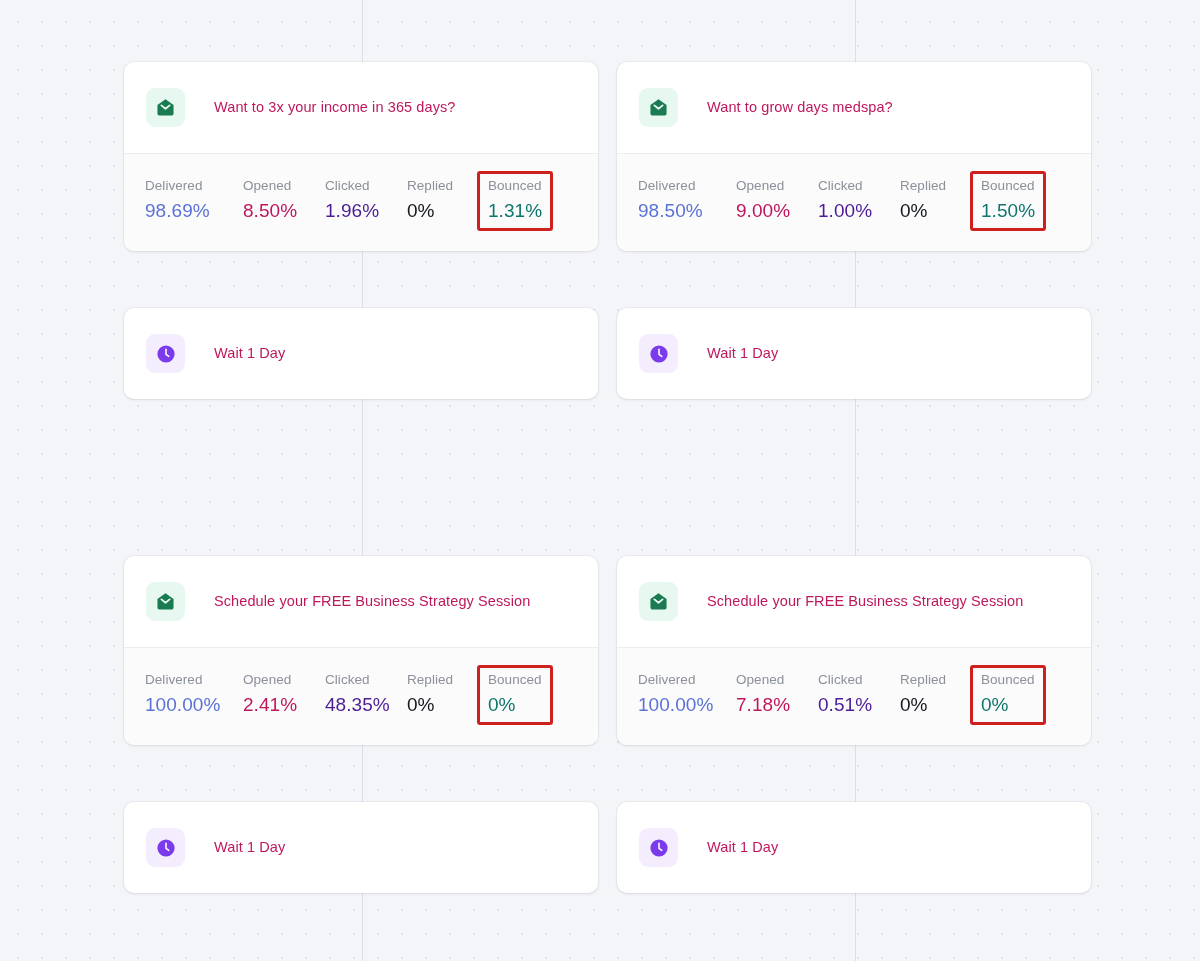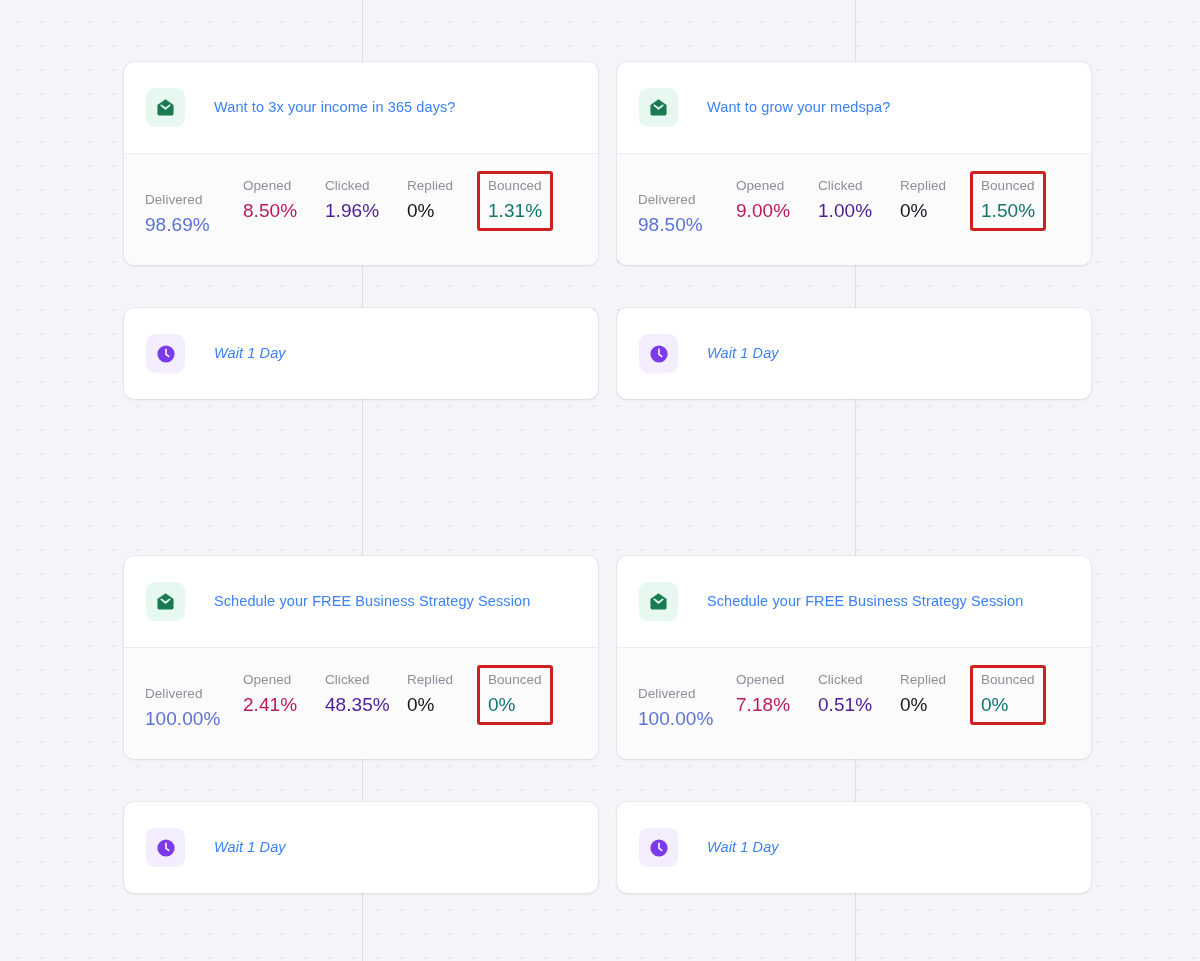--- a/index.html
+++ b/index.html
@@ -59,40 +59,40 @@
   }
 
   
   .node-head {
     display: flex;
     align-items: center;
     padding: 0 22px;
     height: 91px;
   }
 
-  .node.wait .node-head { height: 91px; font-style: italic; }
+  .node.wait .node-head { height: 91px; }
 
   .icon-tile {
     width: 39px;
     height: 39px;
     border-radius: 9px;
     flex: 0 0 39px;
     display: flex;
     align-items: center;
     justify-content: center;
   }
   .icon-tile.mail  { background: #e6f8ef; }
   .icon-tile.clock { background: #f3edfd; }
 
   .icon-tile svg { display: block; }
 
   .node-title {
     margin-left: 29px;
     font-size: 14.5px;
-    color: #3b82f6;
+    color: #be185d;
     letter-spacing: 0.1px;
     line-height: 1.2;
     white-space: nowrap;
   }
 
   
   .node-stats {
     display: flex;
     align-items: flex-start;
     background: #fbfbfc;
@@ -131,21 +131,21 @@
     margin-top: 2px;
   }
 
   .v-delivered { color: #5b72d6; }
   .v-opened    { color: #be185d; }
   .v-clicked   { color: #4c1d95; }
   .v-replied   { color: #15181d; }
   .v-bounced   { color: #0f766e; }
 
   
-  .node-stats .stat:nth-child(1) { width: 98px; margin-right: 0; margin-top: 14px; }
+  .node-stats .stat:nth-child(1) { width: 98px; margin-right: 0; }
   .node-stats .stat:nth-child(2) { width: 82px; margin-right: 0; }
   .node-stats .stat:nth-child(3) { width: 82px; margin-right: 0; }
   .node-stats .stat:nth-child(4) { width: 70px; margin-right: 0; }
   .node-stats .stat:nth-child(5) { width: auto; }
 </style>
 </head>
 <body>
 
 <div class="connector left"></div>
 <div class="connector right"></div>
@@ -243,21 +243,21 @@
     </div>
   <div class="column col-right">
       <div class="node email" style="top: 62px;">
         <div class="node-head">
           <span class="icon-tile mail">
             <svg width="21" height="21" viewBox="0 0 24 24" aria-hidden="true">
               <path fill="#1a7a52" d="M12 2.6 2.8 9.1v10.1c0 1 .8 1.8 1.8 1.8h14.8c1 0 1.8-.8 1.8-1.8V9.1L12 2.6Z"></path>
               <path fill="none" stroke="#e6f8ef" stroke-width="2.1" stroke-linecap="round" stroke-linejoin="round" d="M7.3 9.6 12 13.4l4.7-3.8"></path>
             </svg>
           </span>
-          <span class="node-title">Want to grow your medspa?</span>
+          <span class="node-title">Want to grow days medspa?</span>
         </div>
         <div class="node-stats">
           <div class="stat">
             <span class="stat-label">Delivered</span>
             <span class="stat-value v-delivered">98.50%</span>
           </div>
           <div class="stat">
             <span class="stat-label">Opened</span>
             <span class="stat-value v-opened">9.00%</span>
           </div>

